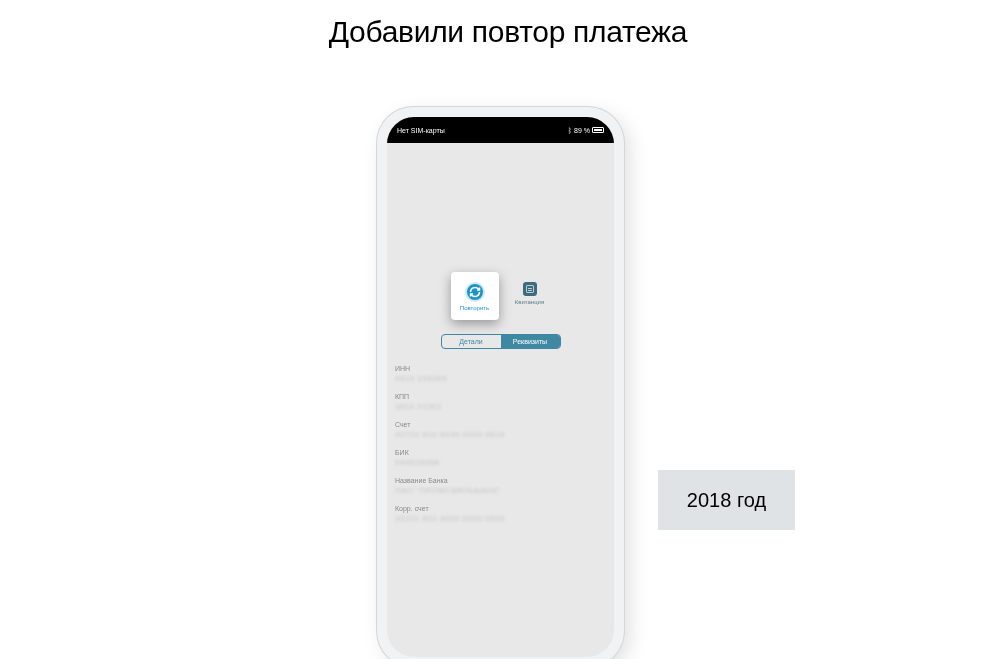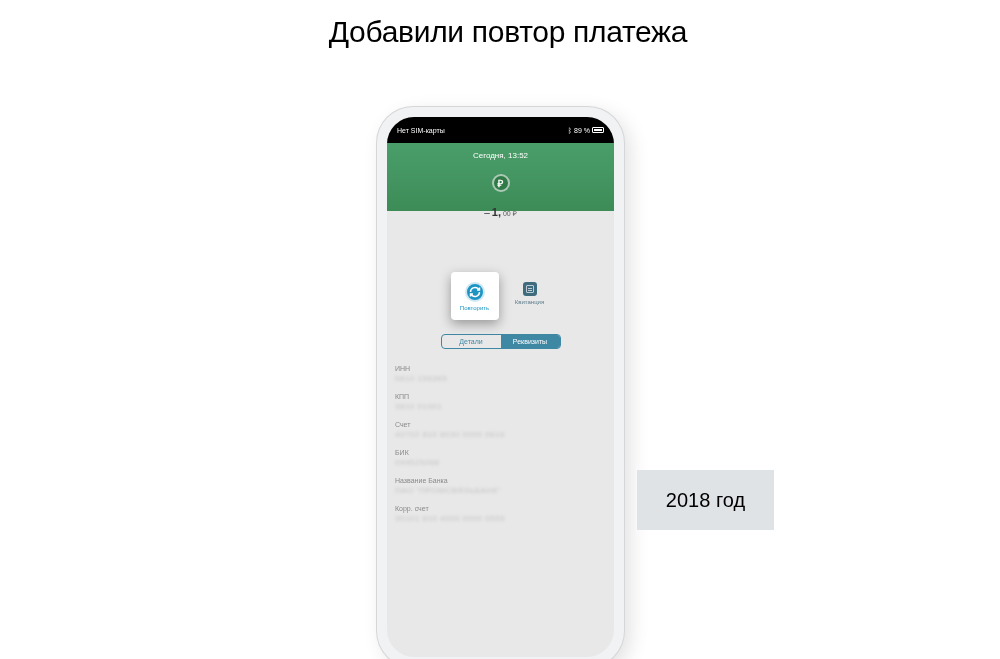--- a/index.html
+++ b/index.html
@@ -169,21 +169,21 @@
     }
     .detail-value {
       font-size: 8px;
       color: #c4c4c4;
       filter: blur(1.5px);
       margin-top: 2px;
       letter-spacing: 0.5px;
     }
     .year-badge {
       position: absolute;
-      left: 637px;
+      left: 658px;
       top: 470px;
       width: 137px;
       height: 60px;
       background: #dfe3e6;
       display: flex;
       align-items: center;
       justify-content: center;
       font-size: 20px;
       font-weight: 500;
       color: #000;
@@ -214,29 +214,20 @@
         <div>17:26</div>
         <div class="status-right">
           <span>ᛒ</span>
           <span>89 %</span>
           <span style="display:inline-block;width:12px;height:6px;border:1px solid #fff;border-radius:1px;position:relative;">
             <span style="position:absolute;left:1px;top:1px;bottom:1px;width:80%;background:#fff;"></span>
           </span>
         </div>
       </div>
 
-      <div class="green-header">
-        <div class="date-line">Сегодня, 13:52</div>
-        <div class="round-badge">₽</div>
-        <div class="amount-row">
-          <span>–</span>
-          <span class="amount-big">1,</span>
-          <span class="amount-small">00 ₽</span>
-        </div>
-      </div>
 
       <div class="action-tiles">
         <div class="tile raised">
           <div class="tile-icon">
             <svg class="refresh-svg" viewBox="0 0 24 24" fill="none" stroke="#fff" stroke-width="3">
               <path d="M3 12a9 9 0 0 1 15-6.7L21 8"></path>
               <path d="M21 3v5h-5"></path>
               <path d="M21 12a9 9 0 0 1-15 6.7L3 16"></path>
               <path d="M3 21v-5h5"></path>
             </svg>

